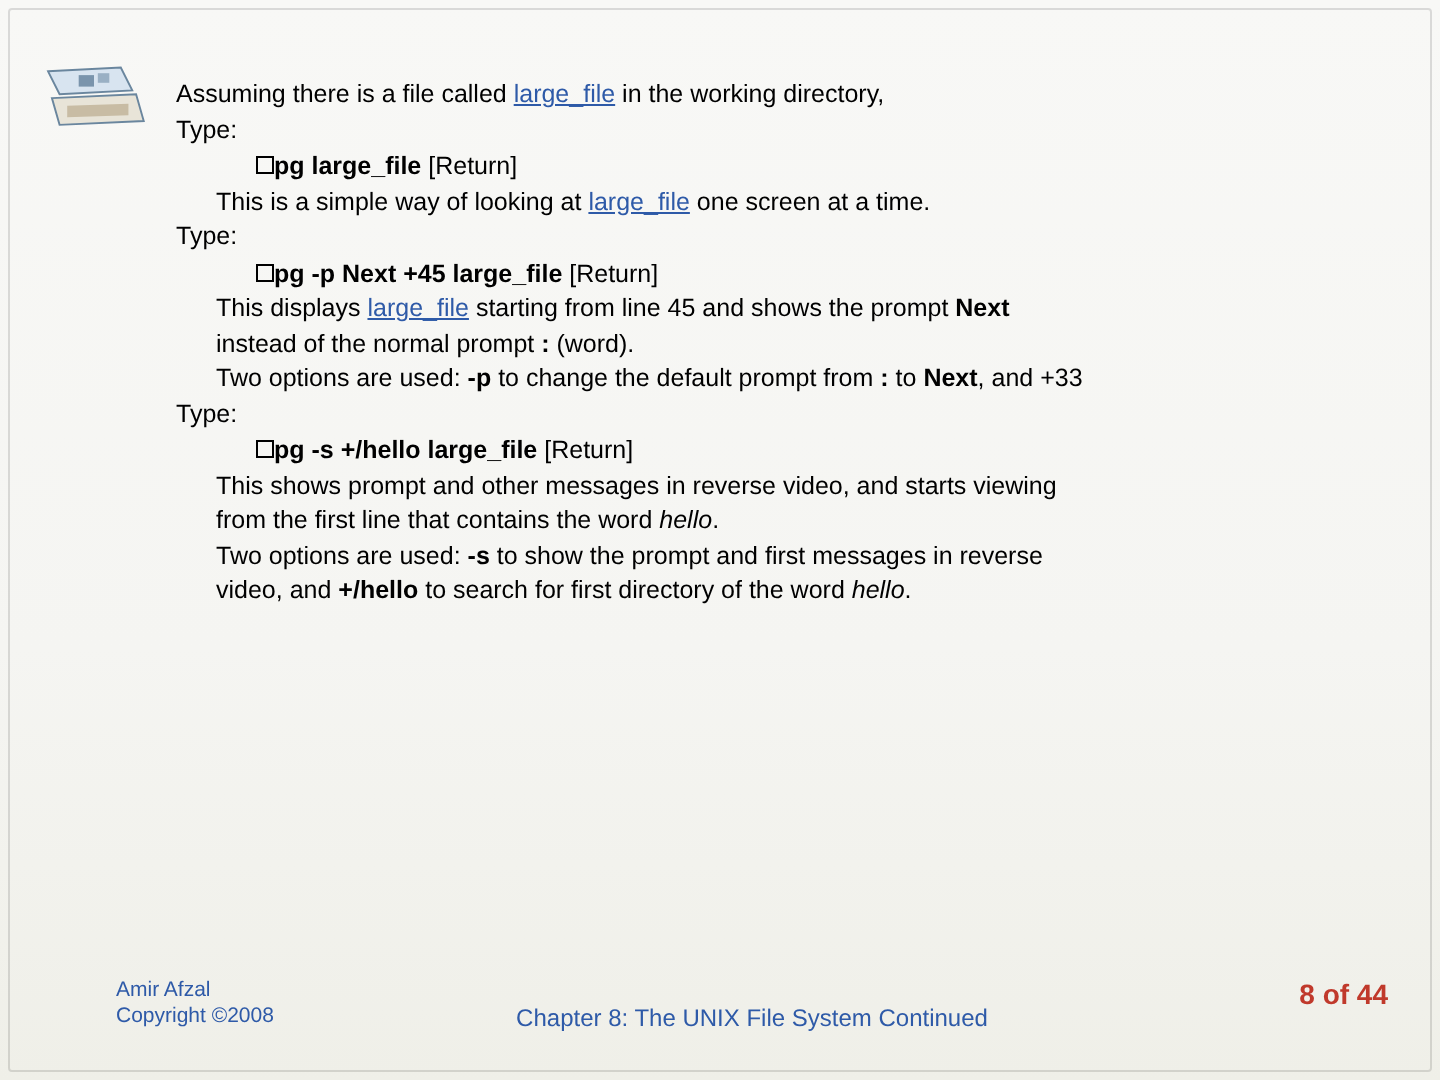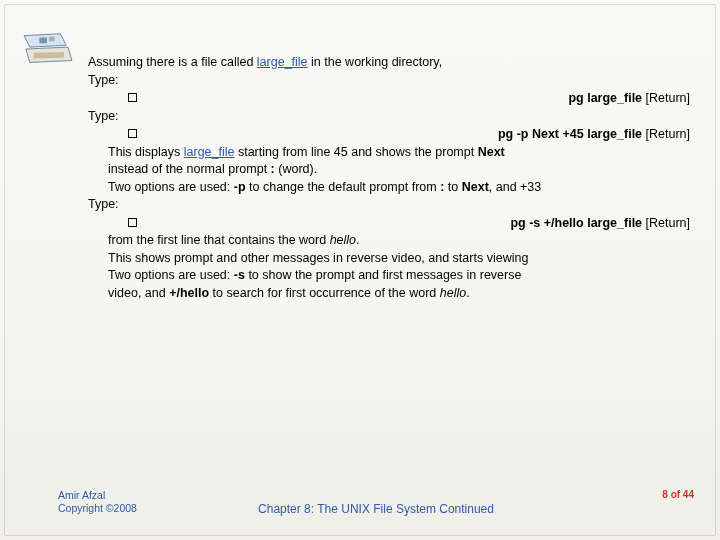--- a/index.html
+++ b/index.html
@@ -17,40 +17,40 @@
     border-radius: 2px;
   }
   .logo {
     position: absolute;
     top: 28px; left: 18px;
     width: 58px; height: 44px;
   }
   .logo svg { width: 100%; height: 100%; }
   .content {
     position: absolute;
-    top: 54px; left: 88px; right: 30px;
+    top: 39px; left: 88px; right: 30px;
     line-height: 1.32;
   }
   .ln { margin: 0 0 1px 0; }
   .indent1 { margin-left: 20px; }
-  .bullet-row { display: flex; align-items: flex-start; margin-left: 40px; padding-top: 1px; padding-bottom: 1px; justify-content: space-between; }
+  .bullet-row { display: flex; align-items: flex-start; margin-left: 40px; padding-top: 1px; padding-bottom: 1px; }
   .sq {
     display: inline-block; width: 9px; height: 9px;
     border: 1px solid #000; margin-top: 3px; flex-shrink: 0;
   }
   .footer {
     position: absolute;
     left: 26px; right: 26px; bottom: 24px;
     display: flex; justify-content: space-between; align-items: flex-start;
     font-size: 10.5px;
     margin-left: 32px;
   }
   .footer .left { color: #2e5aa8; line-height: 1.3; }
   .footer .mid { color: #2e5aa8; font-size: 12px; position:absolute; left:50%; transform:translateX(-50%); bottom:0; }
-  .footer .right { color: #c0392b; font-weight: bold; font-size: 10px; }
+  .footer .right { color: #c0392b; font-weight: bold; font-size: 14px; }
   .b { font-weight: bold; }
   .i { font-style: italic; }
   .link { color: #2e5aa8; text-decoration: underline; }
 </style>
 </head>
 <body>
 
 <div class="border"></div>
 
 <div class="logo">
@@ -67,20 +67,23 @@
 
   <p class="ln">
     <span>Assuming there is a file called </span><span class="link">large_file</span><span> in the working directory,</span>
   </p>
 
   <p class="ln">Type:</p>
   <div class="bullet-row">
     <span class="sq"></span>
     <span><span class="b">pg large_file</span><span> [Return]</span></span>
   </div>
+  <p class="ln indent1">
+    <span>This is a simple way of looking at </span><span class="link">large_file</span><span> one screen at a time.</span>
+  </p>
 
   <p class="ln">Type:</p>
   <div class="bullet-row">
     <span class="sq"></span>
     <span><span class="b">pg -p Next +45 large_file</span><span> [Return]</span></span>
   </div>
   <p class="ln indent1">
     <span>This displays </span><span class="link">large_file</span><span> starting from line 45 and shows the prompt </span><span class="b">Next</span>
   </p>
   <p class="ln indent1">
@@ -88,29 +91,29 @@
   </p>
   <p class="ln indent1">
     <span>Two options are used: </span><span class="b">-p</span><span> to change the default prompt from </span><span class="b">:</span><span> to </span><span class="b">Next</span><span>, and +33</span>
   </p>
 
   <p class="ln">Type:</p>
   <div class="bullet-row">
     <span class="sq"></span>
     <span><span class="b">pg -s +/hello large_file</span><span> [Return]</span></span>
   </div>
+  <p class="ln indent1">This shows prompt and other messages in reverse video, and starts viewing</p>
   <p class="ln indent1">
     <span>from the first line that contains the word </span><span class="i">hello</span><span>.</span>
   </p>
-  <p class="ln indent1">This shows prompt and other messages in reverse video, and starts viewing</p>
   <p class="ln indent1">
     <span>Two options are used: </span><span class="b">-s</span><span> to show the prompt and first messages in reverse</span>
   </p>
   <p class="ln indent1">
-    <span>video, and </span><span class="b">+/hello</span><span> to search for first occurrence of the word </span><span class="i">hello</span><span>.</span>
+    <span>video, and </span><span class="b">+/hello</span><span> to search for first directory of the word </span><span class="i">hello</span><span>.</span>
   </p>
 
 </div>
 
 <div class="footer">
   <div class="left">
     <div>Amir Afzal</div>
     <div>Copyright ©2008</div>
   </div>
   <div class="mid">Chapter 8: The UNIX File System Continued</div>

